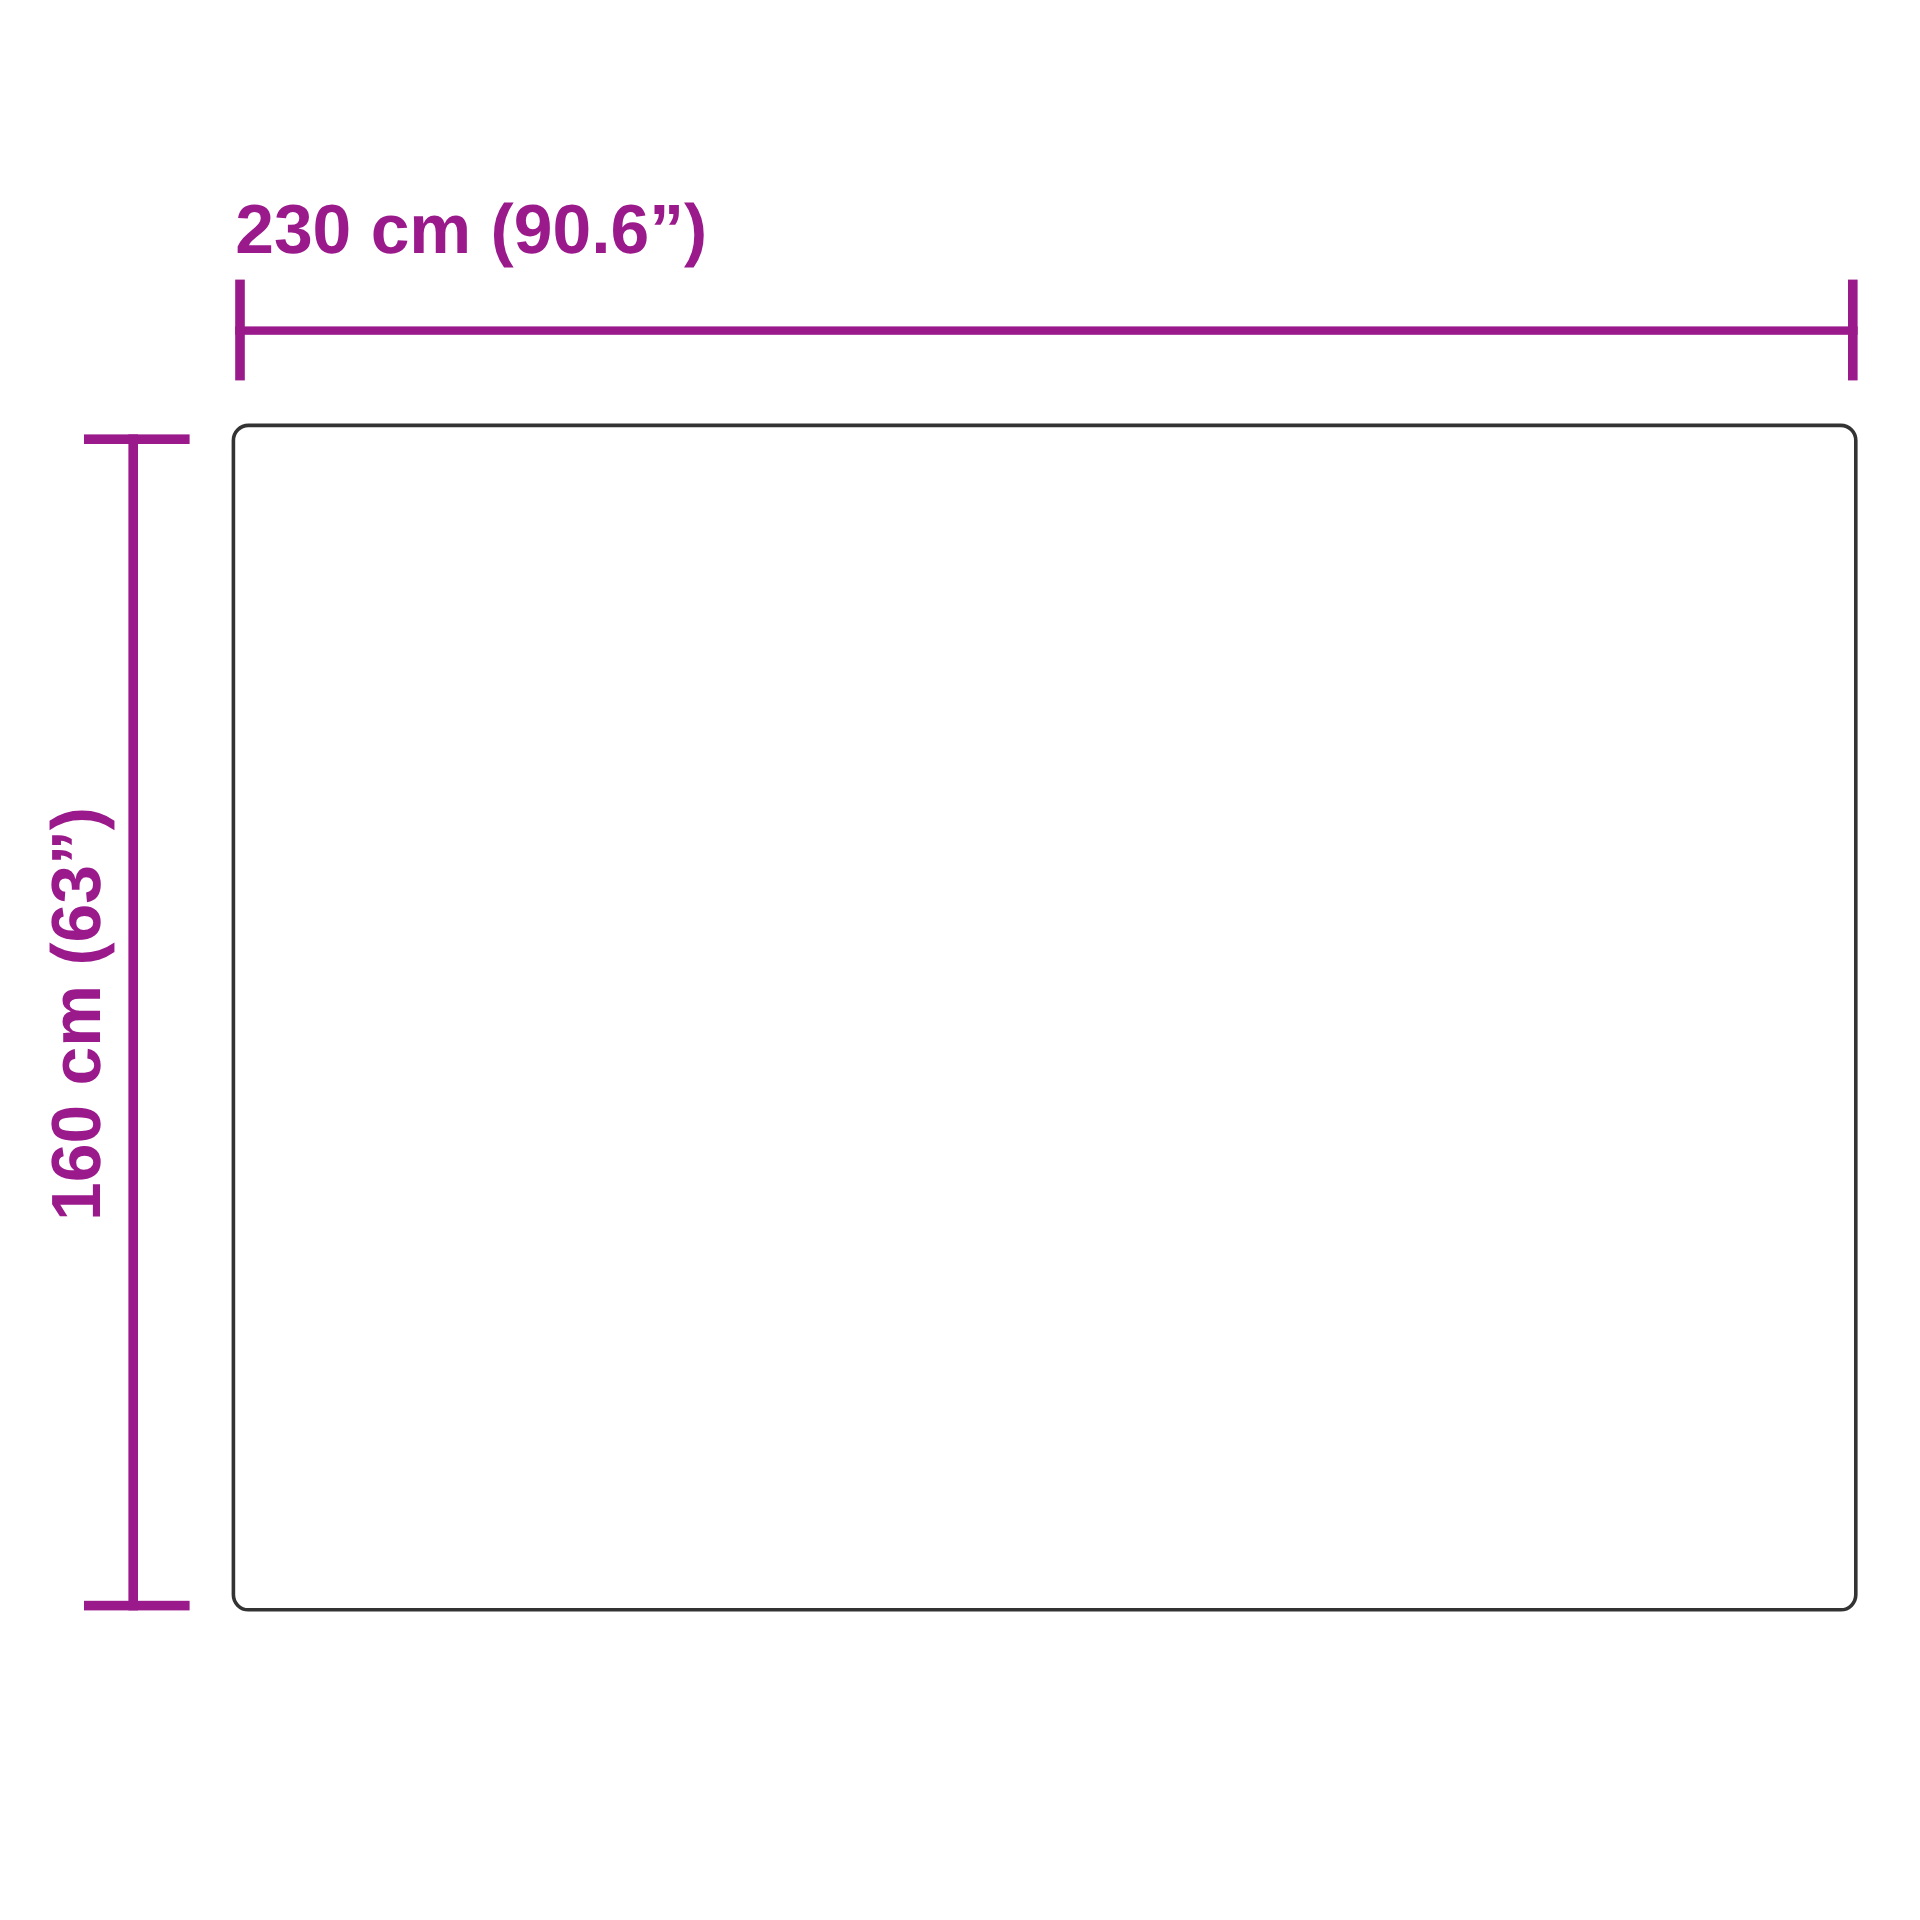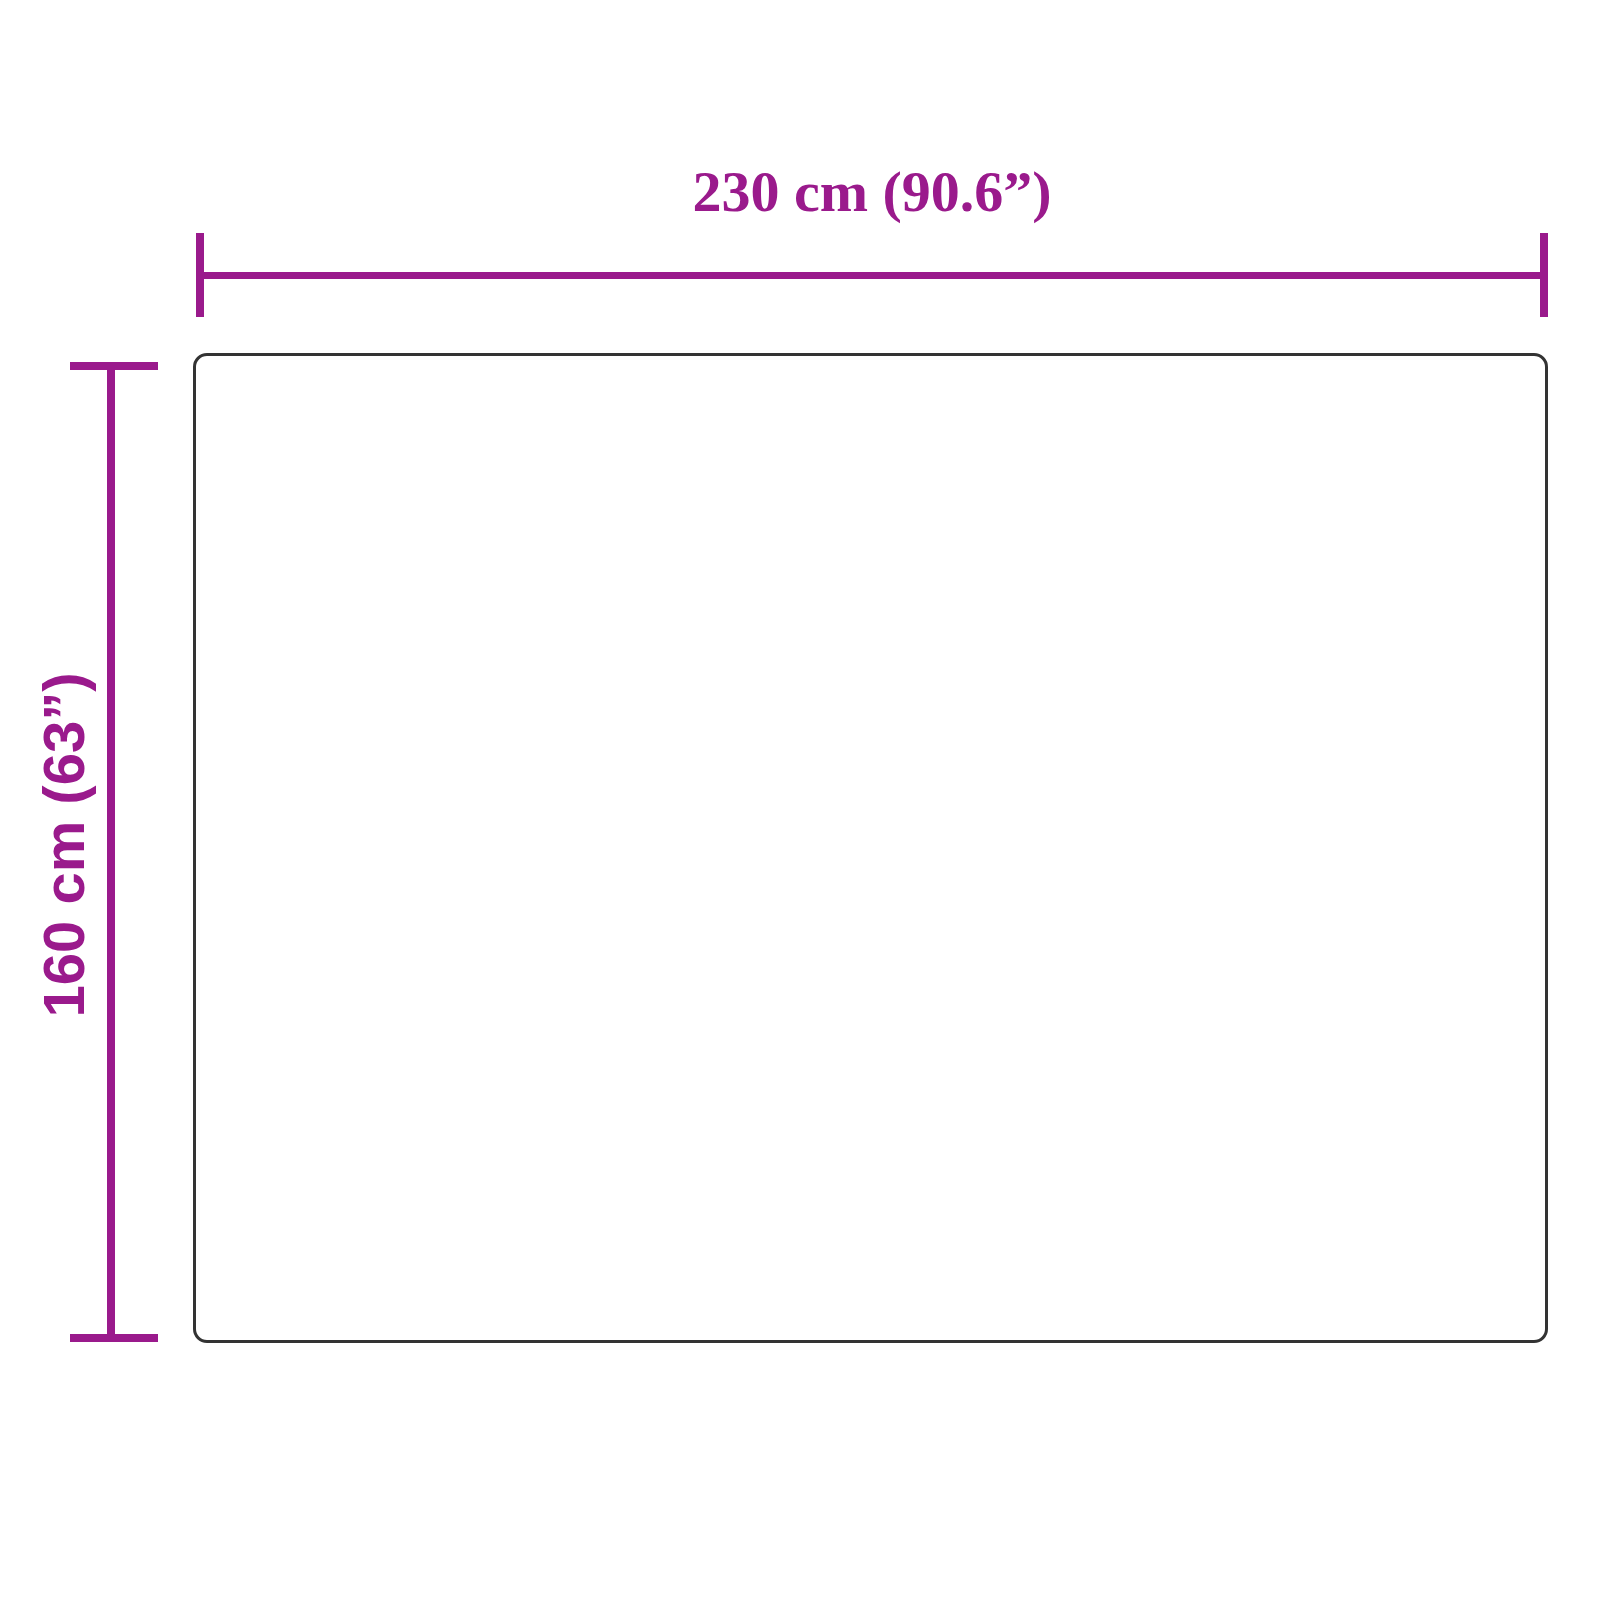--- a/index.html
+++ b/index.html
@@ -45,28 +45,27 @@
     height: 84px;
     background: var(--accent, #9a1a8c);
   }
   .h-dim-cap.left  { left: 196px; }
   .h-dim-cap.right { left: 1540px; }
   .h-dim-label {
     position: absolute;
     left: 196px;
     top: 192px;
     width: 1352px;
-    text-align: center;
+    text-align: left;
     font-size: 58px;
     line-height: 58px;
     font-weight: 700;
     color: var(--accent, #9a1a8c);
     white-space: nowrap;
     transform: translateY(-50%);
-    font-family: Liberation Serif, serif;
   }
 
   
   .v-dim-line {
     position: absolute;
     left: 107px;
     top: 362px;
     width: 8px;
     height: 980px;
     background: var(--accent, #9a1a8c);

